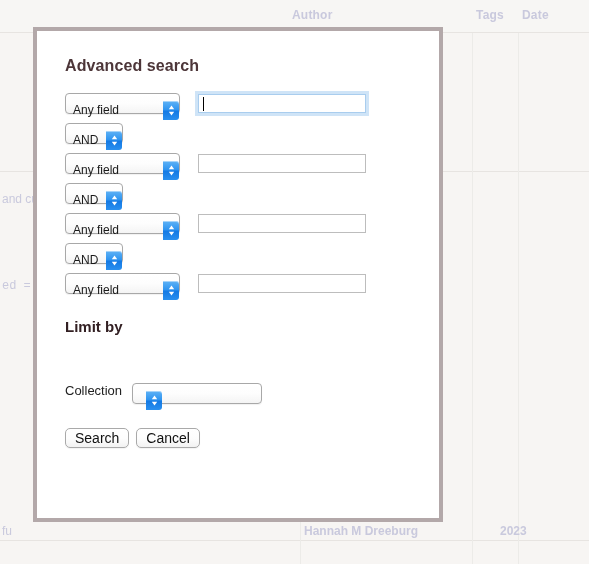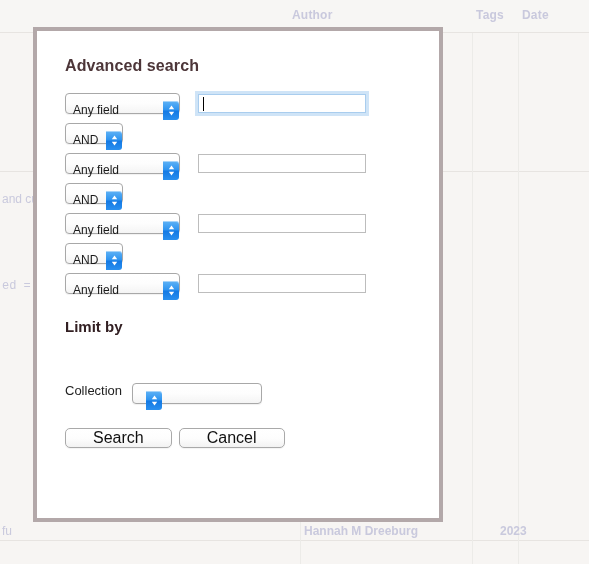--- a/index.html
+++ b/index.html
@@ -201,23 +201,23 @@
   
   .button-row {
     display: flex;
     gap: 7px;
     margin-top: 24px;
   }
   .push-button {
     min-width: 52px;
     height: 20px;
     box-sizing: border-box;
-    padding: 0 27px;
+    padding: 0 9px;
     font-family: "Liberation Sans", sans-serif;
-    font-size: 16px;
+    font-size: 14px;
     color: #111;
     background: linear-gradient(to bottom, #ffffff 0%, #fdfdfd 52%, #f2f2f2 100%);
     border: 1px solid #a9a9a9;
     border-radius: 5px;
     box-shadow: 0 1px 0 rgba(255,255,255,.8) inset, 0 1px 1px rgba(0,0,0,.05);
     cursor: default;
     line-height: 18px;
   }
 </style>
 </head>

